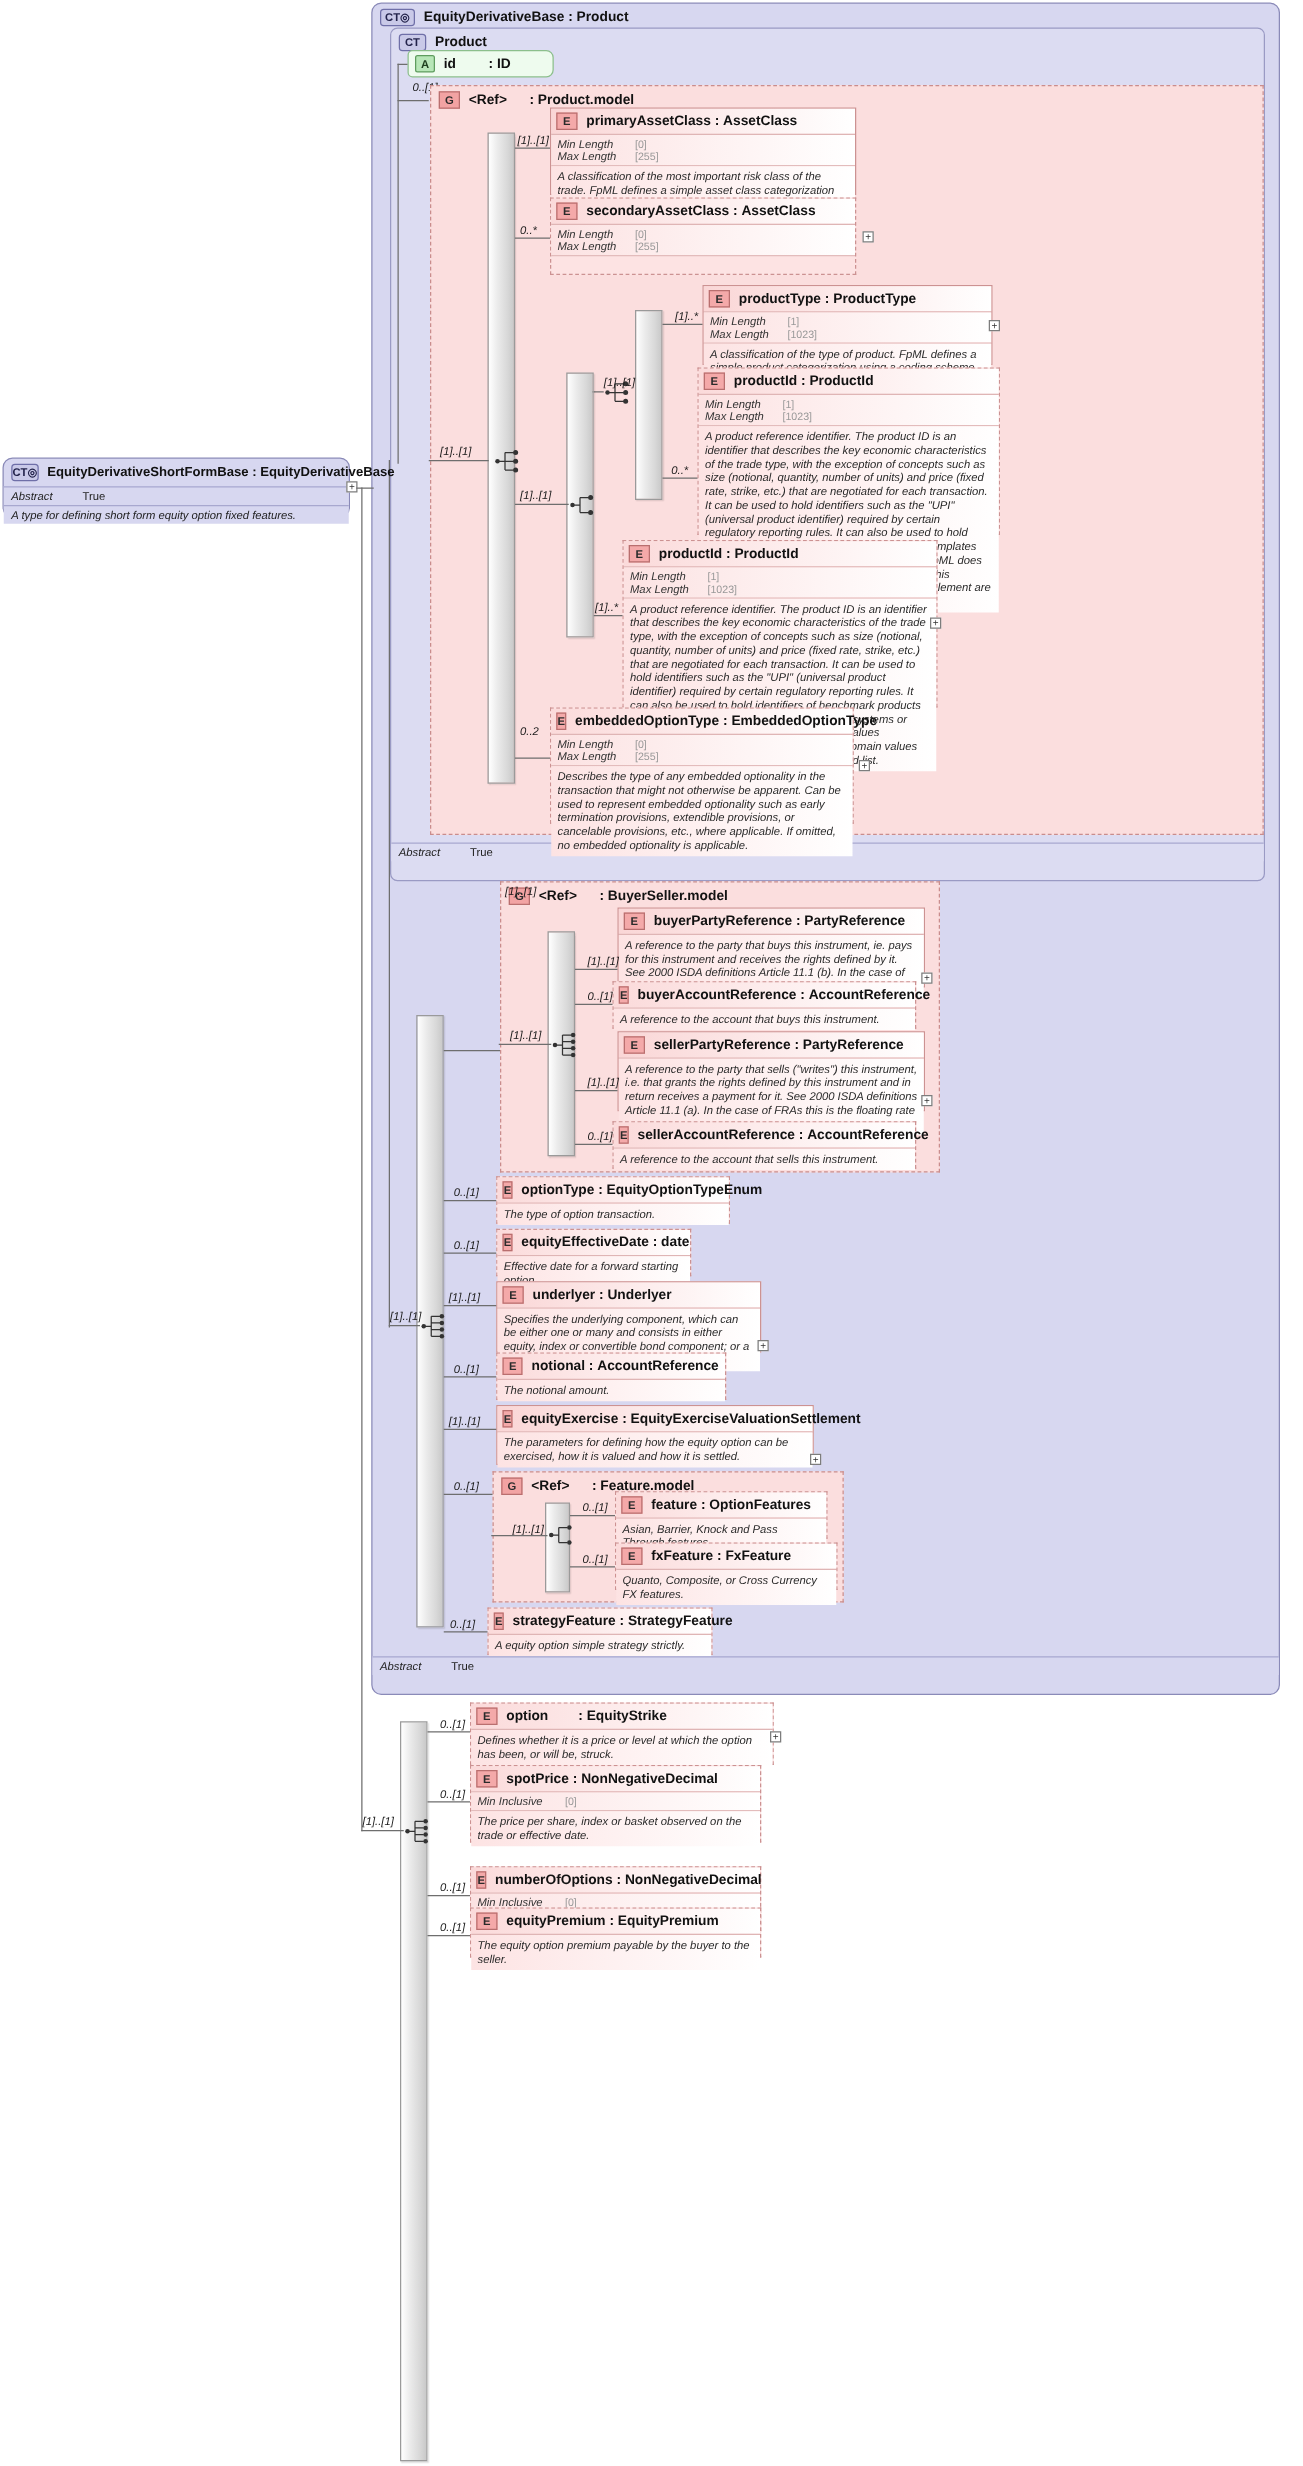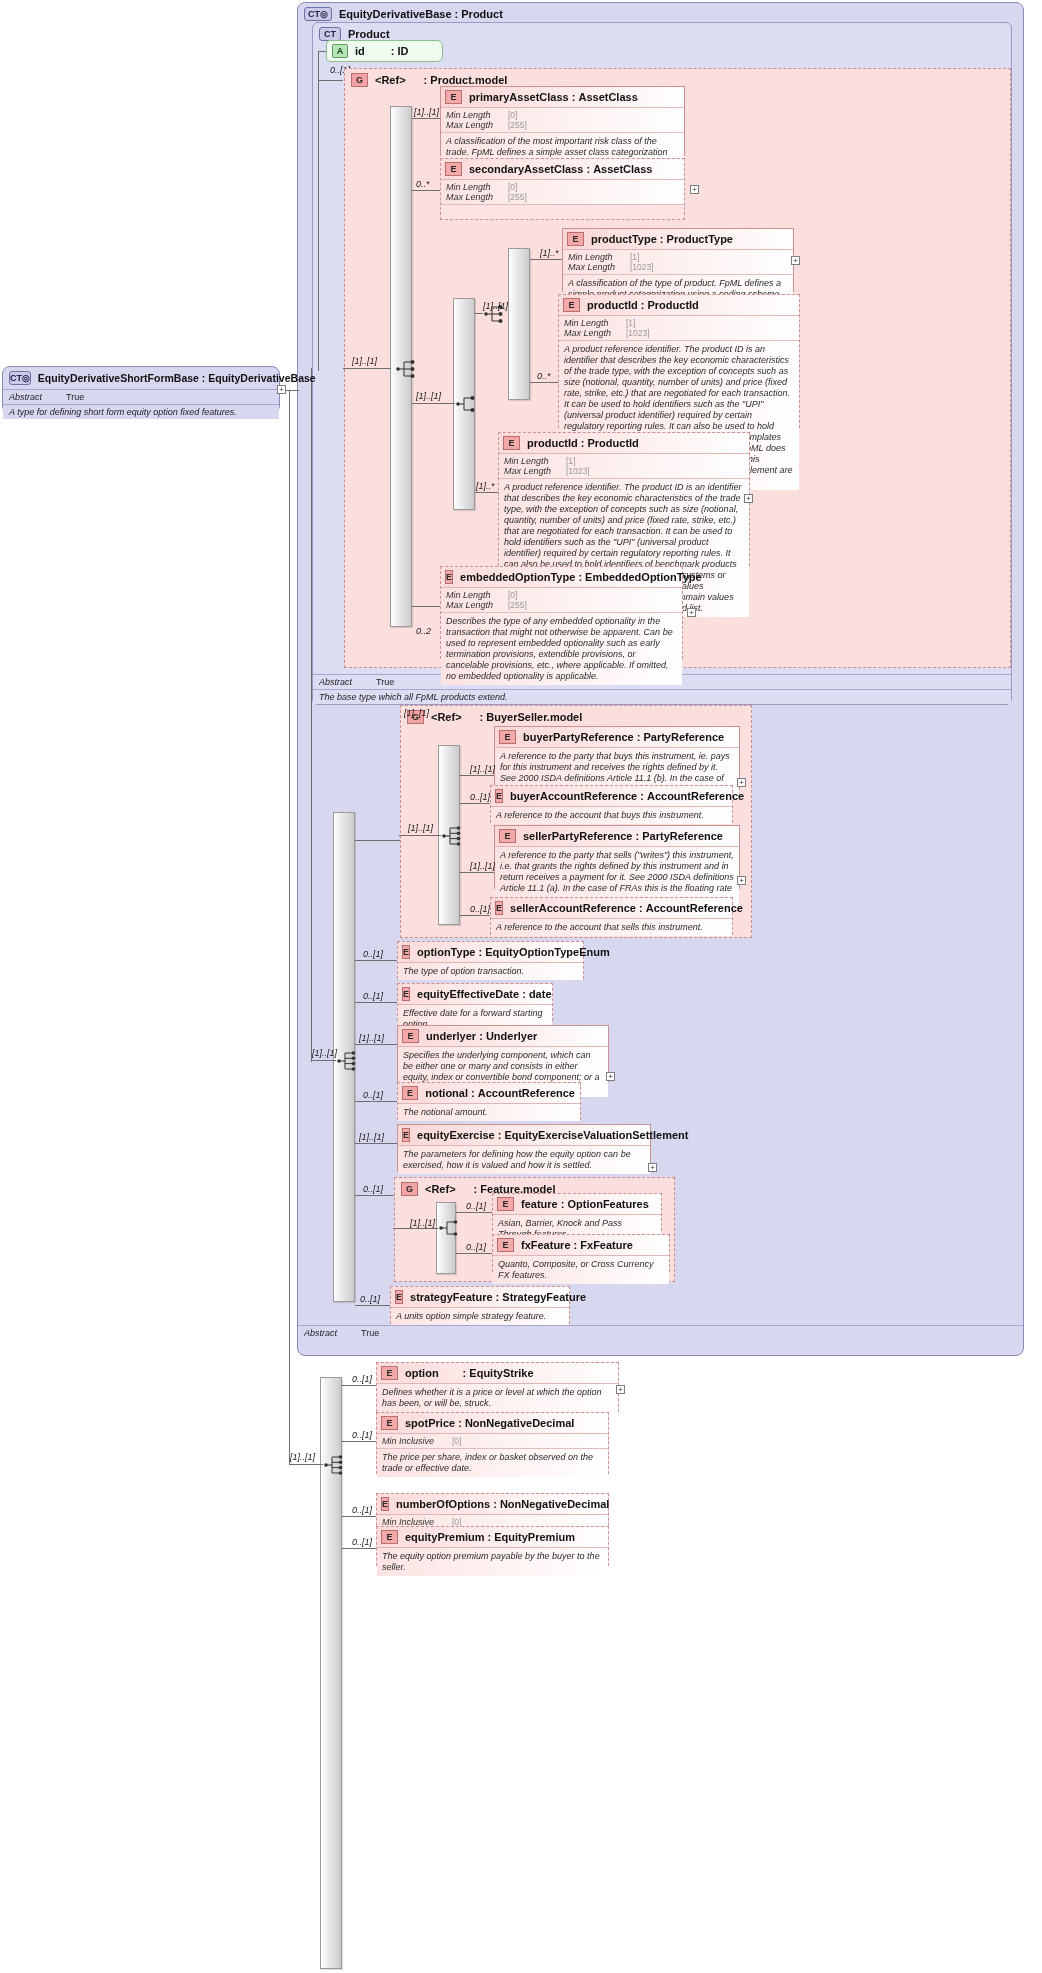--- a/index.html
+++ b/index.html
@@ -179,21 +179,20 @@
       <span class="chip ct">CT</span>
       <span class="nm">Product</span>
     </div>
   </div>
 
   <div class="box" style="left:313px; top:674px; width:698px; height:30px;">
     <div class="abstract-row" style="border-top:1px solid #a8a8cf;">
       <span>Abstract</span>
       <span class="val">True</span>
     </div>
-    <div class="ct-doc">The base type which all FpML products extend.</div>
   </div>
 
   <div class="box attr-shape" style="left:326px; top:40px; width:117px; height:22px; display:flex; align-items:center; padding-left:5px;">
     <span class="chip a">A</span>
     <span class="nm"><span>id</span><span style="display:inline-block;width:26px"></span><span>: ID</span></span>
   </div>
   <div class="card" style="left:330px; top:65px;">0..[1]</div>
 
   <div class="ln v" style="left:318px; top:51px; height:320px;"></div>
   <div class="ln h" style="left:318px; top:51px; width:8px;"></div>
@@ -359,21 +358,21 @@
         </div>
       <div class="facet-row">
           <span class="facet-label">Max Length</span>
           <span class="facet-val">[255]</span>
         </div>
     </div>
     <div class="doc">Describes the type of any embedded optionality in the transaction that might not otherwise be apparent. Can be used to represent embedded optionality such as early termination provisions, extendible provisions, or cancelable provisions, etc., where applicable. If omitted, no embedded optionality is applicable.</div>
   </div>
   <div class="plus" style="left:687px; top:608px;">+</div>
   <div class="ln h" style="left:412px; top:606px; width:28px;"></div>
-  <div class="card" style="left:416px; top:626px;">0..2</div>
+  <div class="card" style="left:416px; top:580px;">0..2</div>
 
   <div class="box grp-box" style="left:400px; top:705px; width:352px; height:233px;">
     <div class="ct-head" style="padding:4px 6px;">
       <span class="chip g">G</span>
       <span class="nm"><span>&lt;Ref&gt;</span><span style="display:inline-block;width:18px"></span><span>: BuyerSeller.model</span></span>
     </div>
   </div>
   <div class="card" style="left:404px; top:708px;">[1]..[1]</div>
 
   <div class="stackbar" style="left:438px; top:745px; width:22px; height:180px;"></div>
@@ -540,21 +539,21 @@
     <div class="doc">Quanto, Composite, or Cross Currency FX features.</div>
   </div>
   <div class="ln h" style="left:456px; top:1253px; width:36px;"></div>
   <div class="card" style="left:466px; top:1242px;">0..[1]</div>
 
   <div class="box el-box" style="left:390px; top:1286px; width:180px; height:38px;">
     <div class="el-head">
       <span class="chip e">E</span>
       <span class="nm"><span>strategyFeature</span>&nbsp;:&nbsp;<span>StrategyFeature</span></span>
     </div>
-    <div class="doc">A units option simple strategy feature.</div>
+    <div class="doc">A equity option simple strategy strictly.</div>
   </div>
   <div class="ln h" style="left:355px; top:1305px; width:35px;"></div>
   <div class="card" style="left:360px; top:1294px;">0..[1]</div>
 
   <div class="box" style="left:298px; top:1325px; width:725px; height:30px;">
     <div class="abstract-row" style="background:#d7d7f0;">
       <span>Abstract</span>
       <span class="val">True</span>
     </div>
   </div>

